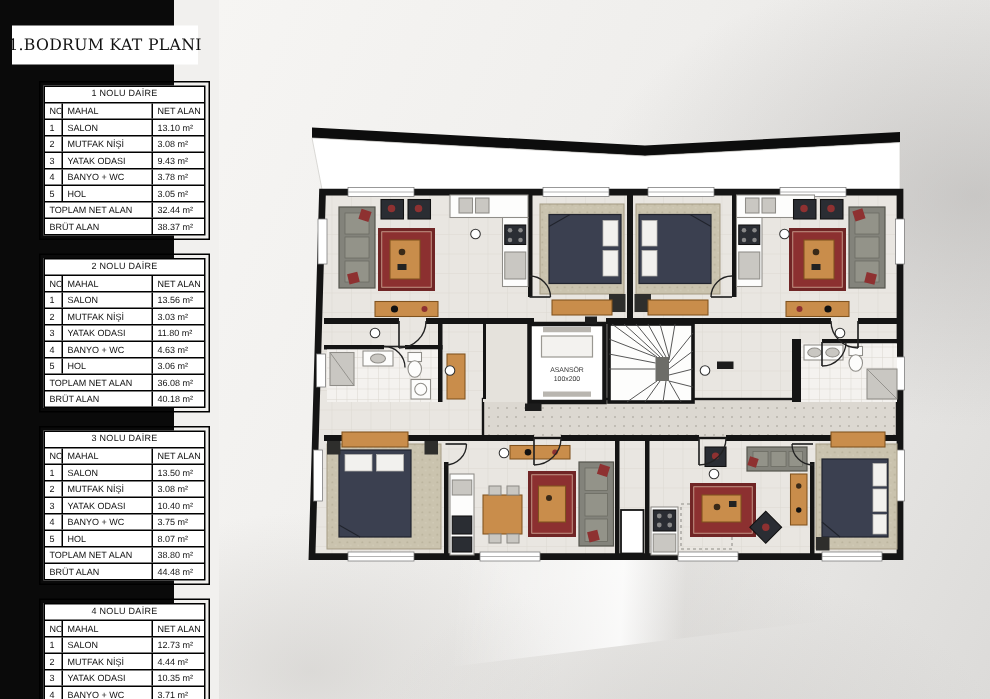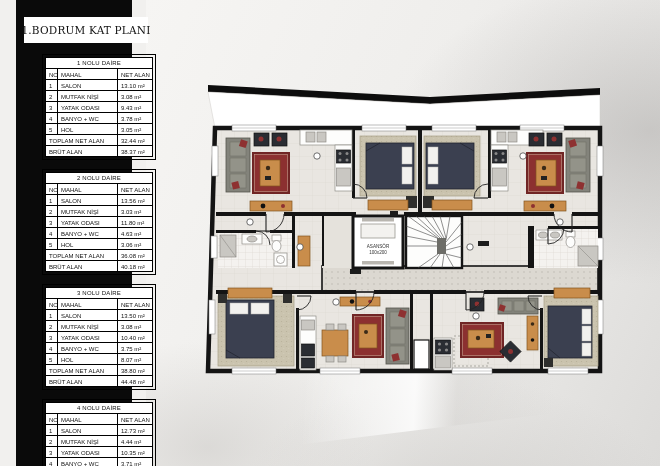--- a/index.html
+++ b/index.html
@@ -11,21 +11,21 @@
     background:
       radial-gradient(90% 60% at 98% 28%, rgba(176,174,172,.55) 0%, rgba(176,174,172,0) 55%),
       radial-gradient(70% 45% at 60% 108%, rgba(196,194,191,.5) 0%, rgba(196,194,191,0) 60%),
       radial-gradient(50% 35% at 12% 96%, rgba(205,203,200,.6) 0%, rgba(205,203,200,0) 65%),
       linear-gradient(115deg,#f6f5f3 0%,#efeeec 45%,#e7e6e4 75%,#dcdbd9 100%);}
   #stage-bg .fold{position:absolute;left:-40px;bottom:40px;width:680px;height:180px;
       background:linear-gradient(100deg, rgba(255,255,255,0) 30%, rgba(255,255,255,.8) 46%, rgba(210,208,205,.35) 52%, rgba(255,255,255,0) 66%);
       transform:rotate(-7deg);}
 
   
-  #left-panel{position:absolute;left:0;top:0;width:116px;height:466px;background:var(--panel_bg,#0a0a0a);margin-left:16px;}
+  #left-panel{position:absolute;left:0;top:0;width:116px;height:466px;background:var(--panel_bg,#0a0a0a);}
   #title-box{position:absolute;left:8px;top:17px;width:124px;height:26px;background:#fff;
      display:flex;align-items:center;justify-content:center;}
   #title-box span{font-family:"DejaVu Serif","Liberation Serif",serif;font-size:10.5px;color:#111;
      letter-spacing:.2px;white-space:nowrap;}
 
   
   #tables{position:absolute;left:29px;top:57px;width:108px;}
   .unit-table{position:relative;width:106px;background:#fff;border:1px solid #000;
       outline:1px solid #000;outline-offset:2px;margin-bottom:15px;
       font-size:6px;line-height:1;color:#111;}

